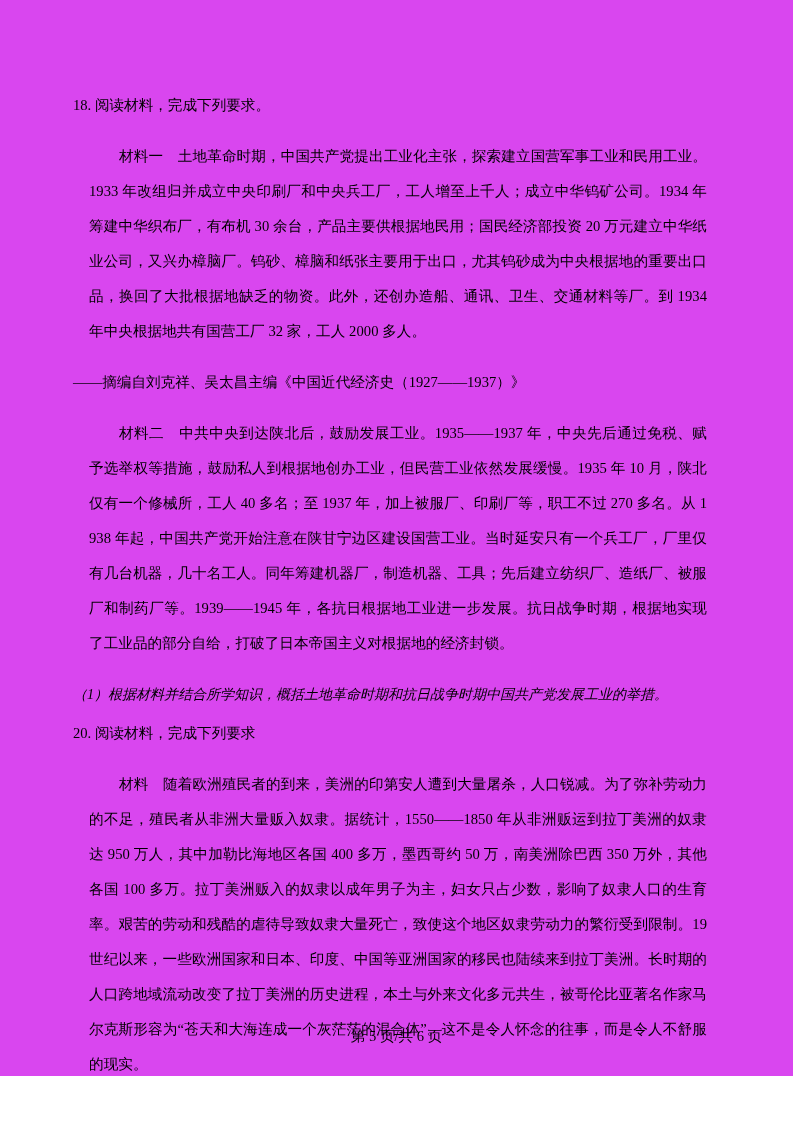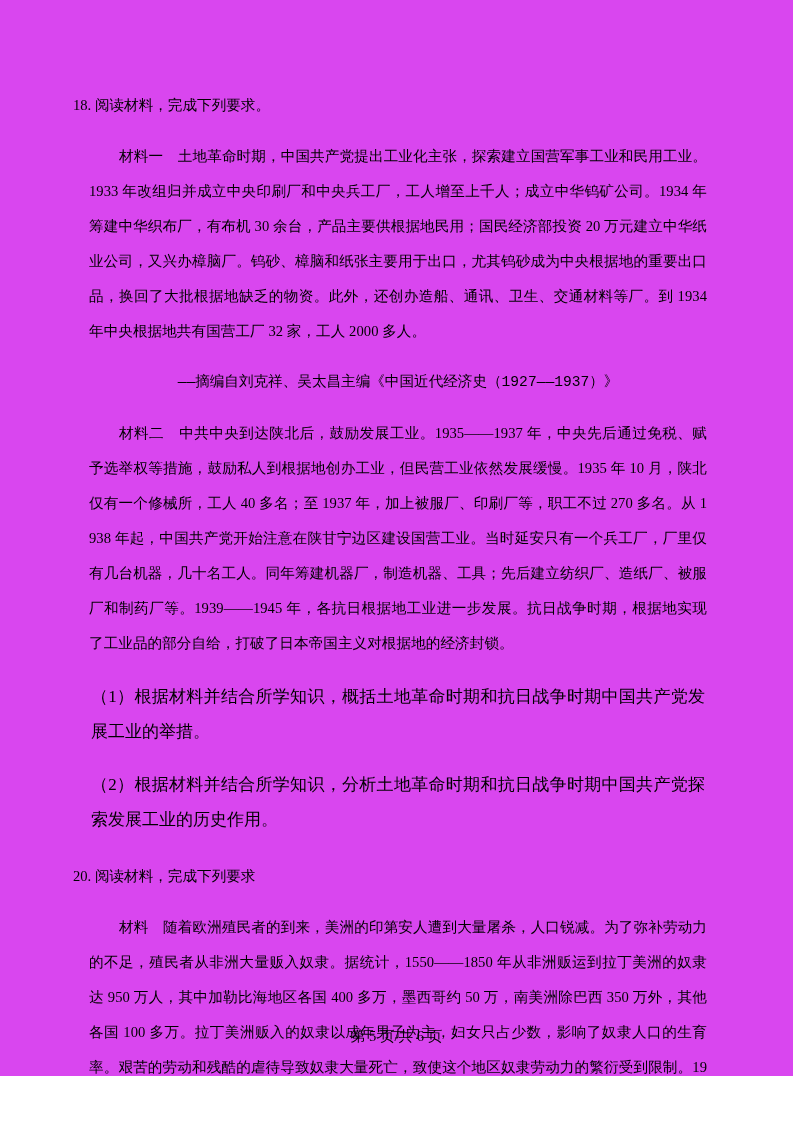--- a/index.html
+++ b/index.html
@@ -52,34 +52,34 @@
     text-justify: inter-ideograph;
     text-indent: 30px;
     letter-spacing: 0.05px;
     word-break: break-all;
   }
 
   
   .citation {
     font-size: 14.6px;
     line-height: 35px;
-    margin: 7px;
-    text-align: center;
+    margin: 0;
+    text-align: left;
     white-space: nowrap;
-    font-family: Liberation Mono, monospace;
   }
 
   
   .subq {
-    font-size: 17px;
+    font-size: 14px;
     line-height: 35px;
-    margin: 18px;
+    margin: 0;
     text-align: justify;
     text-justify: inter-ideograph;
     word-break: break-all;
+    font-style: italic;
   }
 
   
   .gap-sm { height: 4px; }
 
   
   .page-footer-inner {
     position: absolute;
     left: 0;
     top: 1026px;
@@ -110,21 +110,20 @@
 
       <p class="material-para">材料一　土地革命时期，中国共产党提出工业化主张，探索建立国营军事工业和民用工业。1933 年改组归并成立中央印刷厂和中央兵工厂，工人增至上千人；成立中华钨矿公司。1934 年筹建中华织布厂，有布机 30 余台，产品主要供根据地民用；国民经济部投资 20 万元建立中华纸业公司，又兴办樟脑厂。钨砂、樟脑和纸张主要用于出口，尤其钨砂成为中央根据地的重要出口品，换回了大批根据地缺乏的物资。此外，还创办造船、通讯、卫生、交通材料等厂。到 1934 年中央根据地共有国营工厂 32 家，工人 2000 多人。</p>
 
       <p class="citation">——摘编自刘克祥、吴太昌主编《中国近代经济史（1927——1937）》</p>
 
       <p class="material-para">材料二　中共中央到达陕北后，鼓励发展工业。1935——1937 年，中央先后通过免税、赋予选举权等措施，鼓励私人到根据地创办工业，但民营工业依然发展缓慢。1935 年 10 月，陕北仅有一个修械所，工人 40 多名；至 1937 年，加上被服厂、印刷厂等，职工不过 270 多名。从 1938 年起，中国共产党开始注意在陕甘宁边区建设国营工业。当时延安只有一个兵工厂，厂里仅有几台机器，几十名工人。同年筹建机器厂，制造机器、工具；先后建立纺织厂、造纸厂、被服厂和制药厂等。1939——1945 年，各抗日根据地工业进一步发展。抗日战争时期，根据地实现了工业品的部分自给，打破了日本帝国主义对根据地的经济封锁。</p>
 
 
       <p class="subq">（1）根据材料并结合所学知识，概括土地革命时期和抗日战争时期中国共产党发展工业的举措。</p>
 
-      <p class="subq">（2）根据材料并结合所学知识，分析土地革命时期和抗日战争时期中国共产党探索发展工业的历史作用。</p>
     </div>
 
     <div class="gap-sm"></div>
 
     <div>
       <p class="question-stem">20. 阅读材料，完成下列要求</p>
 
       <p class="material-para">材料　随着欧洲殖民者的到来，美洲的印第安人遭到大量屠杀，人口锐减。为了弥补劳动力的不足，殖民者从非洲大量贩入奴隶。据统计，1550——1850 年从非洲贩运到拉丁美洲的奴隶达 950 万人，其中加勒比海地区各国 400 多万，墨西哥约 50 万，南美洲除巴西 350 万外，其他各国 100 多万。拉丁美洲贩入的奴隶以成年男子为主，妇女只占少数，影响了奴隶人口的生育率。艰苦的劳动和残酷的虐待导致奴隶大量死亡，致使这个地区奴隶劳动力的繁衍受到限制。19 世纪以来，一些欧洲国家和日本、印度、中国等亚洲国家的移民也陆续来到拉丁美洲。长时期的人口跨地域流动改变了拉丁美洲的历史进程，本土与外来文化多元共生，被哥伦比亚著名作家马尔克斯形容为“苍天和大海连成一个灰茫茫的混合体”。这不是令人怀念的往事，而是令人不舒服的现实。</p>
 
       <p class="citation">——摘编自李仲生《世界人口经济史》等</p>

